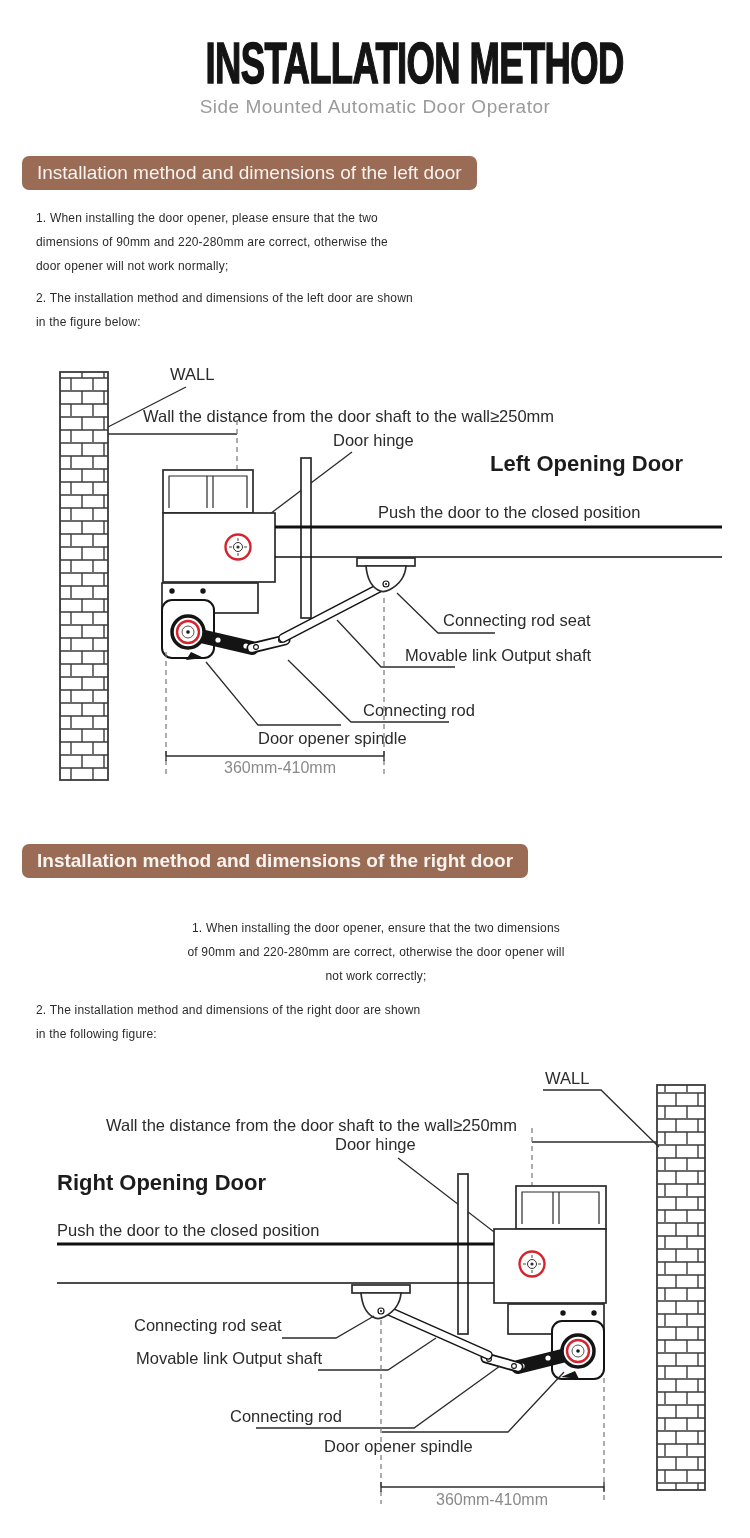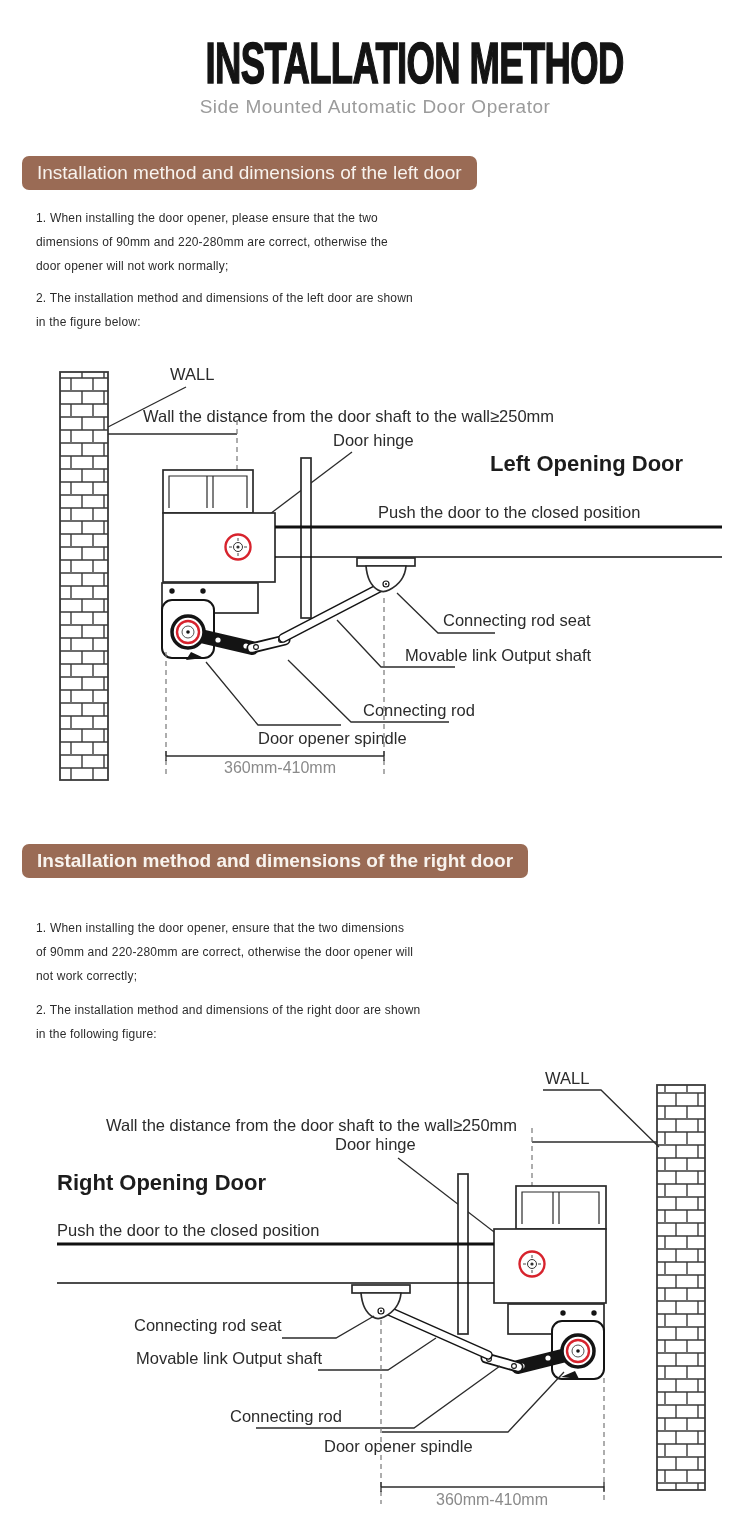--- a/index.html
+++ b/index.html
@@ -13,21 +13,21 @@
   .subtitle{top:96px;left:0;width:750px;text-align:center;font-size:19px;color:#9b9b9b;
         letter-spacing:0.5px;}
   .banner{left:22px;height:34px;line-height:34px;padding:0 15px;border-radius:7px;
         background:#9a6b55;color:#f8f3ee;font-size:19px;white-space:nowrap;}
   .banner1{top:156px;}
   .banner2{top:844px;font-weight:bold;}
   .para{left:36px;width:680px;font-size:12px;line-height:24px;color:#2b2b2b;
         white-space:pre-line;letter-spacing:0.2px;}
   .para1{top:206px;}
   .para2{top:286px;}
-  .para3{top:916px;}
+  .para3{top:916px;text-align:center;}
   .para4{top:998px;}
   svg{display:block;}
   svg text{font-family:"Liberation Sans",sans-serif;fill:#2b2b2b;font-size:16.5px;}
   svg text.head{font-size:22px;font-weight:700;fill:#1c1c1c;}
   svg text.dim{font-size:16px;fill:#8a8a8a;}
   svg .ln{stroke:#2b2b2b;stroke-width:1.3;fill:none;}
   svg .box{fill:#fff;stroke:#2b2b2b;stroke-width:1.7;}
   svg .dash{stroke:#777;stroke-width:1.2;fill:none;stroke-dasharray:5 4;}
   svg .red{stroke:#d7232d;fill:none;}
 </style>

